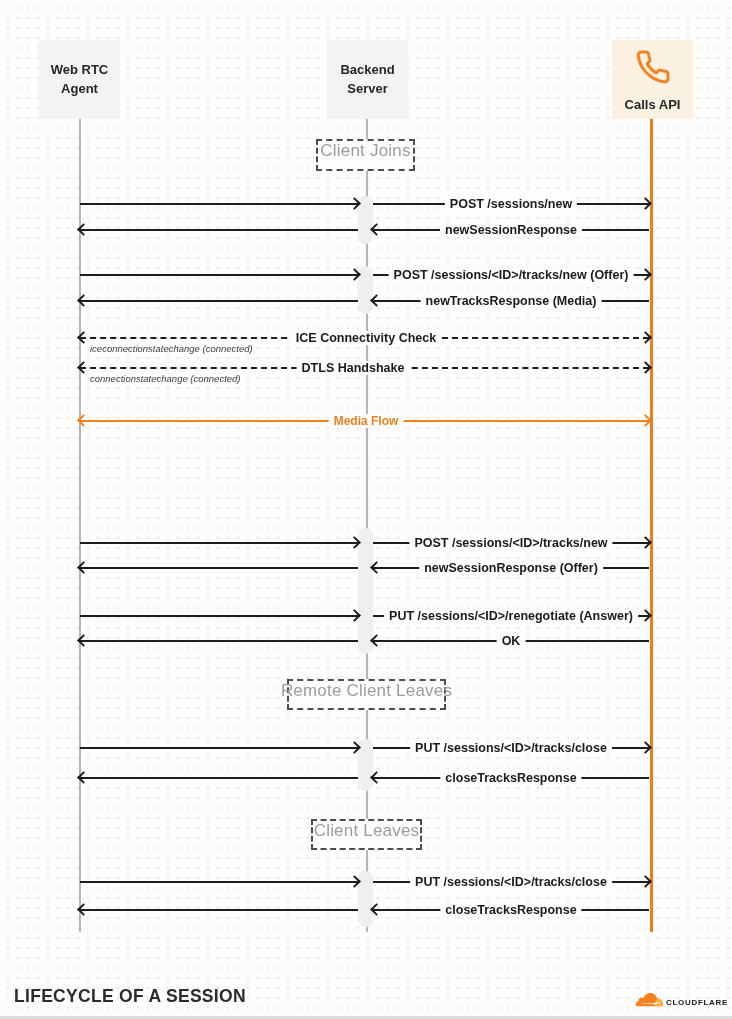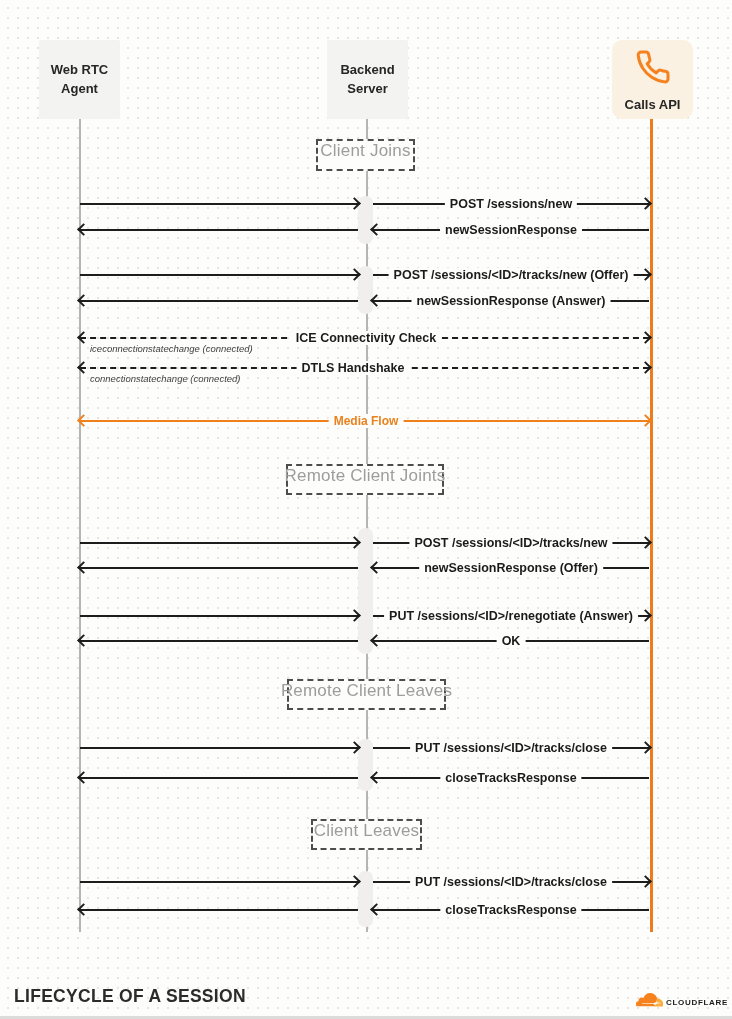--- a/index.html
+++ b/index.html
@@ -14,21 +14,21 @@
     overflow:hidden;
     border-bottom:3px solid #dcdcda;
   }
   
   .actor {
     position:absolute; width:81px; height:79px; background:#F3F3F2;
     display:flex; flex-direction:column; align-items:center; justify-content:center;
     font-size:13px; font-weight:bold; color:#262626; text-align:center;
     line-height:1.45; border-radius:2px; z-index:6; padding:0 4px;
   }
-  .actor.calls { background:#FAF1E3; border-radius:10px; justify-content:flex-start; padding-top:9px; }
+  .actor.calls { background:#FAF1E3; border-radius:0; justify-content:flex-start; padding-top:9px; }
   .actor.calls .alabel { margin-top:5px; }
   
   .lifeline { position:absolute; width:2px; top:119px; height:813px; background:#b6b5b3; z-index:1; }
   .lifeline.orange { background:#EE7C1E; width:3px; }
   
   .bar { position:absolute; left:358px; width:15px; background:#F0EFED; border-radius:7px; z-index:2; }
   
   .ar { position:absolute; height:0; border-top:2px solid #1d1d1d; z-index:3; }
   .ar.dash { border-top-style:dashed; }
   .ar.or { border-top-color:#F0801C; }
@@ -86,23 +86,20 @@
       <svg width="36" height="36" viewBox="0 0 24 24" fill="none" stroke="#F6821F" stroke-width="2" stroke-linecap="round" stroke-linejoin="round">
         <path d="M22 16.92v3a2 2 0 0 1-2.18 2 19.79 19.79 0 0 1-8.63-3.07 19.5 19.5 0 0 1-6-6 19.79 19.79 0 0 1-3.07-8.67A2 2 0 0 1 4.11 2h3a2 2 0 0 1 2 1.72 12.84 12.84 0 0 0 .7 2.81 2 2 0 0 1-.45 2.11L8.09 9.91a16 16 0 0 0 6 6l1.27-1.27a2 2 0 0 1 2.11-.45 12.84 12.84 0 0 0 2.81.7A2 2 0 0 1 22 16.92z"></path>
       </svg>
     </span>
     <span class="alabel">Calls API</span>
   </div>
 
   <div class="group" style="left:316px;top:139px;width:99px;height:32px">
       <span>Client Joins</span>
     </div>
-  <div class="group" style="left:286px;top:464px;width:158px;height:31px">
-      <span>Remote Client Joints</span>
-    </div>
   <div class="group" style="left:287px;top:679px;width:159px;height:31px">
       <span>Remote Client Leaves</span>
     </div>
   <div class="group" style="left:311px;top:819px;width:111px;height:31px">
       <span>Client Leaves</span>
     </div>
 
   <div class="ar" style="left:80px;top:203px;width:278px">
       <span class="hr"></span>
     </div>
@@ -126,21 +123,21 @@
       <span class="hr"></span>
     </div>
   <div class="mlabel" style="left:511px;top:275px">POST /sessions/&lt;ID&gt;/tracks/new (Offer)</div>
 
   <div class="ar" style="left:80px;top:300px;width:278px">
       <span class="hl"></span>
     </div>
   <div class="ar" style="left:373px;top:300px;width:276px">
       <span class="hl"></span>
     </div>
-  <div class="mlabel" style="left:511px;top:301px">newSessionResponse (Answer)</div>
+  <div class="mlabel" style="left:511px;top:301px">newTracksResponse (Media)</div>
 
   <div class="ar dash" style="left:80px;top:337px;width:569px">
       <span class="hl"></span>
       <span class="hr"></span>
     </div>
   <div class="mlabel" style="left:366px;top:338px">ICE Connectivity Check</div>
   <div class="note" style="left:90px;top:343px">iceconnectionstatechange (connected)</div>
 
   <div class="ar dash" style="left:80px;top:367px;width:569px">
       <span class="hl"></span>

